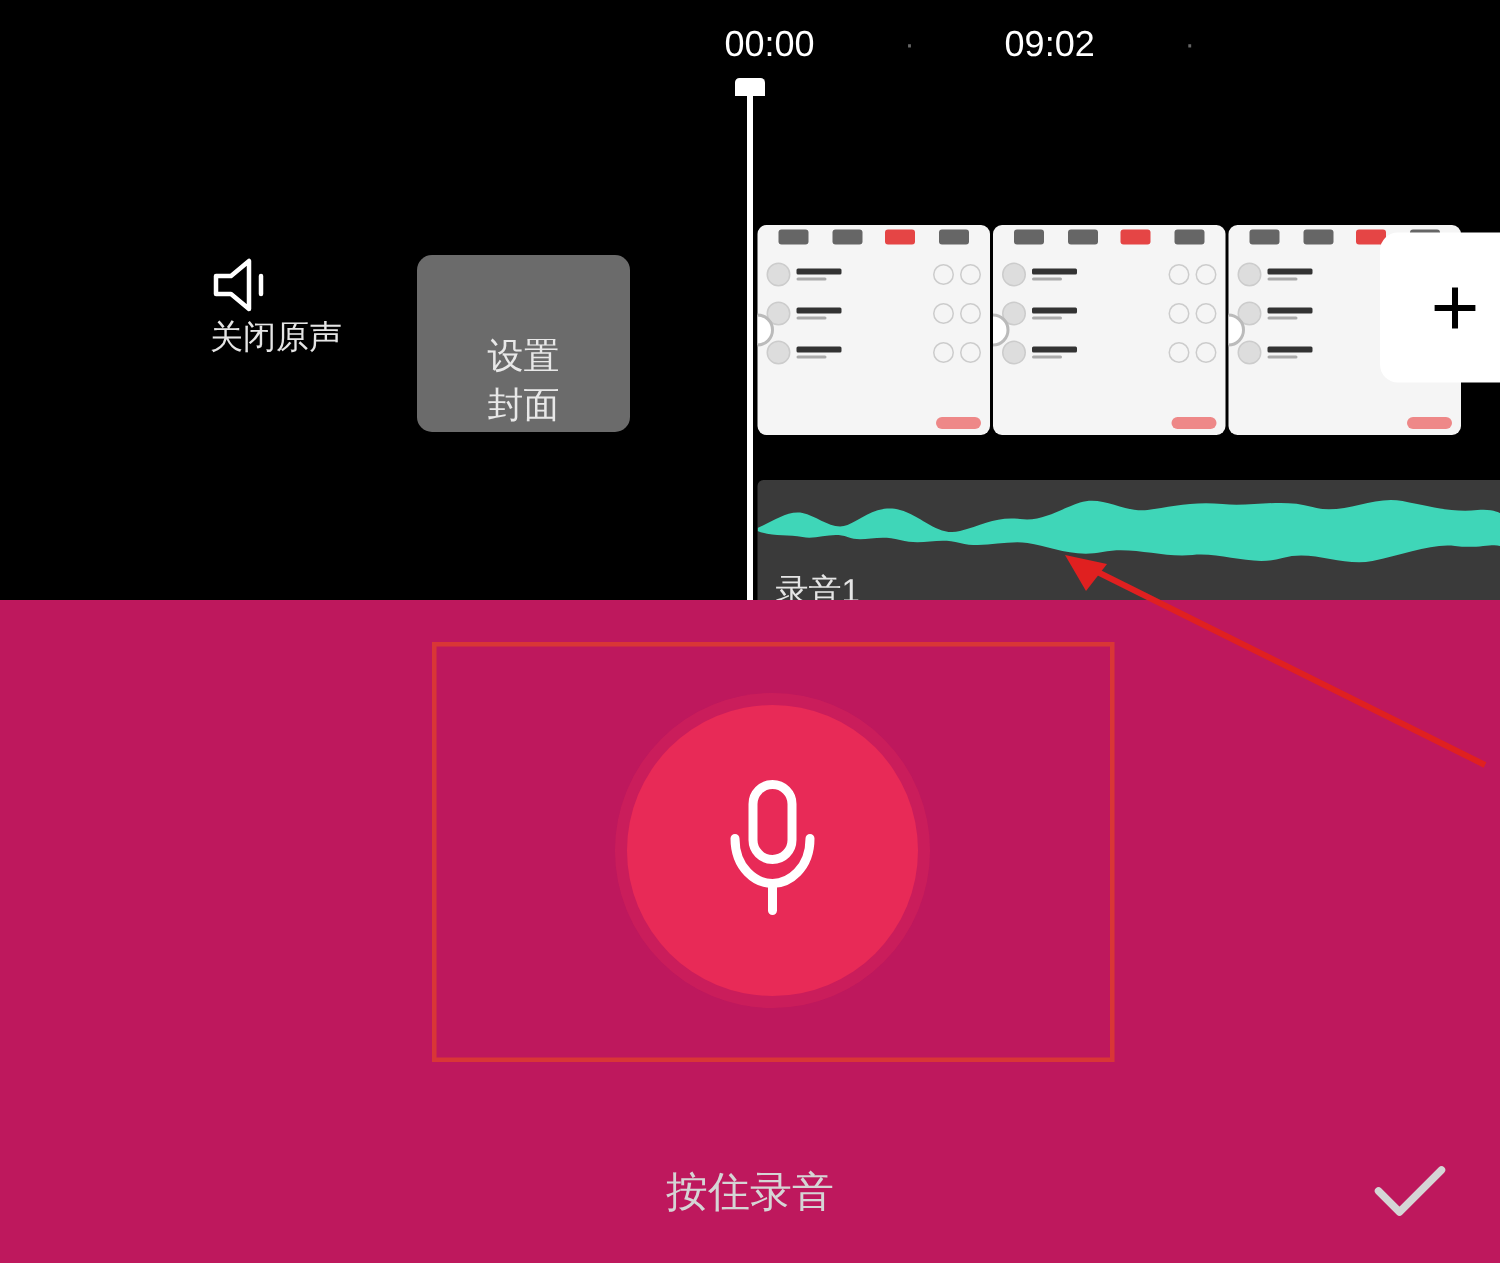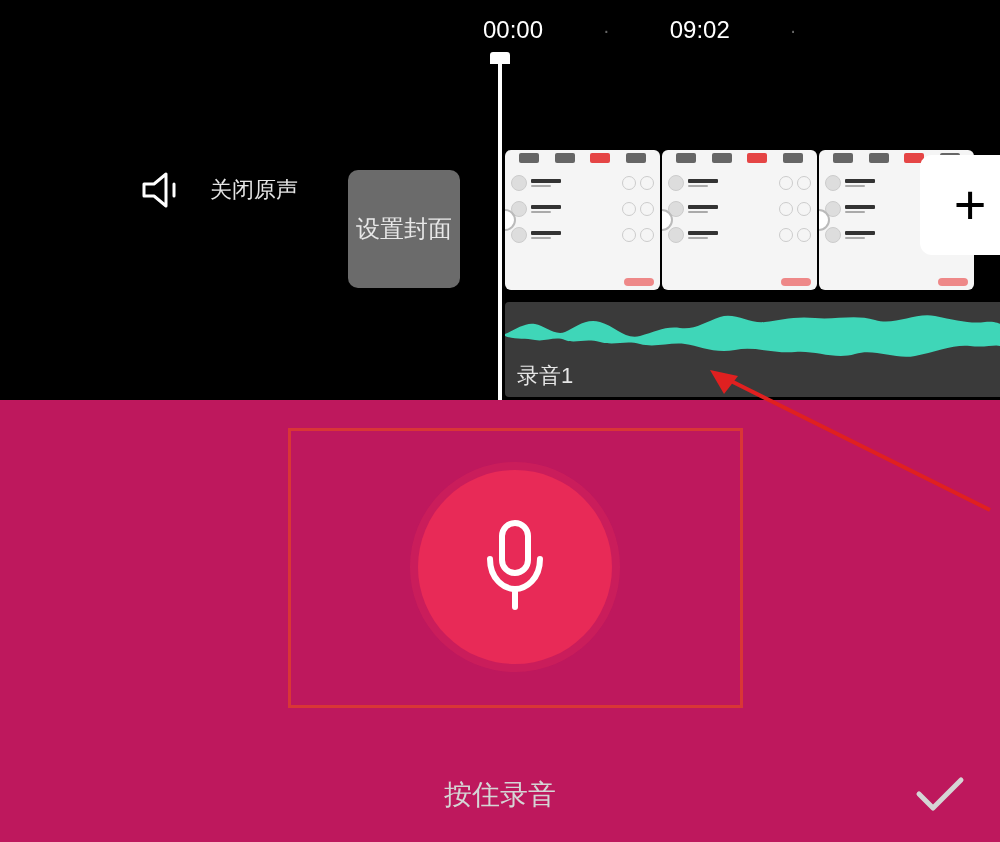--- a/index.html
+++ b/index.html
@@ -38,40 +38,40 @@
     }
     .controls-row {
       display: flex;
       align-items: flex-start;
       padding-left: 140px;
       padding-top: 110px;
       gap: 50px;
     }
     .mute-control {
       display: flex;
-      align-items: center;
-      gap: 20px;
+      flex-direction: column;
     }
     .speaker-icon {
       width: 50px;
       height: 40px;
     }
     .mute-label {
       color: #e5e5e5;
       font-size: 22px;
       font-weight: 300;
     }
     .cover-button {
-      width: 112px;
+      width: 142px;
       height: 118px;
       background: #6b6b6b;
       border-radius: 10px;
       display: flex;
-      align-items: center;
-      justify-content: center;
+      flex-direction: column;
+      align-items: center;
+      justify-content: flex-end;
       color: #e8e8e8;
       font-size: 24px;
       line-height: 1.4;
       font-weight: 300;
     }
     .playhead {
       position: absolute;
       left: 498px;
       top: 60px;
       width: 4px;
@@ -195,21 +195,21 @@
     }
     .add-clip-button .plus {
       font-size: 56px;
       color: #000;
       font-weight: 200;
       line-height: 1;
     }
     .audio-track {
       position: absolute;
       left: 505px;
-      top: 302px;
+      top: 320px;
       width: 495px;
       height: 95px;
       background: #3a3a3a;
       border-radius: 4px 0 0 4px;
       overflow: hidden;
     }
     .waveform {
       width: 100%;
       height: 65px;
     }

